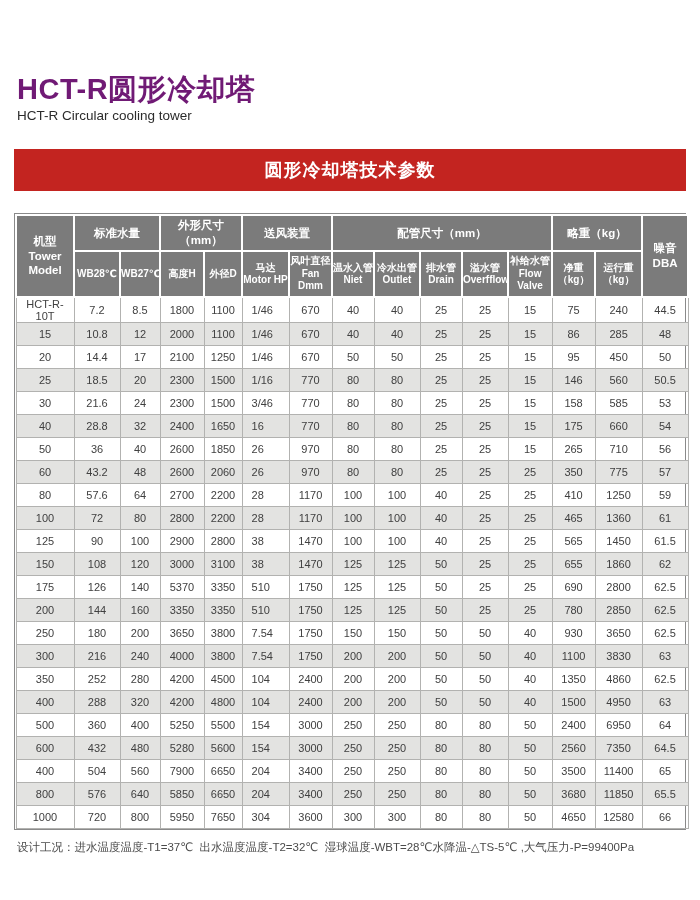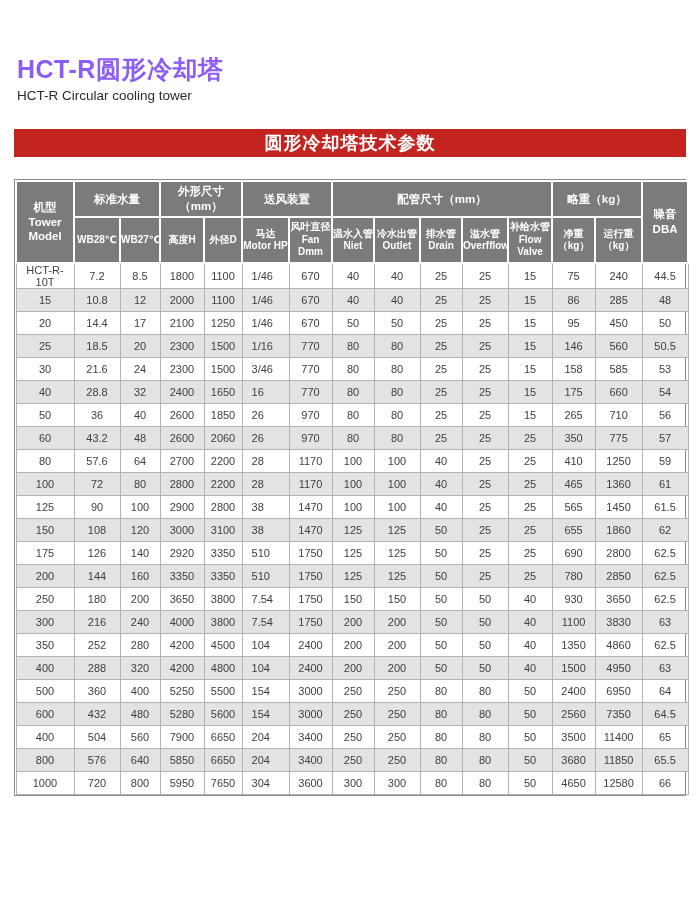--- a/index.html
+++ b/index.html
@@ -4,31 +4,31 @@
 <style>
   html,body { margin:0; padding:0; }
   body {
     width:700px; height:900px; background:#ffffff; overflow:hidden;
     font-family:"Liberation Sans","DejaVu Sans",sans-serif;
     -webkit-font-smoothing:antialiased;
   }
   .page { padding:0 14px; }
 
   .title {
-    margin:0; padding-top:50px; padding-left:3px;
-    font-size:25px; line-height:38px; font-weight:700; color:#8b5cf6;
+    margin:0; padding-top:70px; padding-left:3px;
+    font-size:29px; line-height:38px; font-weight:700; color:#701a75;
     letter-spacing:0.5px;
   }
   .subtitle {
     padding-left:3px; 
     font-size:13.5px; color:#2b2b2b;
   }
 
   .banner {
-    margin-top:26px; height:28px;
+    margin-top:26px; height:42px;
     background:var(--banner-red,#c32420);
     display:flex; align-items:center; justify-content:center;
   }
   .banner span {
     color:#ffffff; font-size:18px; font-weight:700; letter-spacing:1px;
   }
 
   .table-wrap { margin-top:22px; border:1px solid #8a8a8a; }
   table { width:100%; border-collapse:collapse; table-layout:fixed; }
 
@@ -390,21 +390,21 @@
             <td>25</td>
             <td>25</td>
             <td>655</td>
             <td>1860</td>
             <td>62</td>
           </tr>
           <tr>
             <td>175</td>
             <td>126</td>
             <td>140</td>
-            <td>2920</td>
+            <td>5370</td>
             <td>3350</td>
             <td>
               <div class="motor-inner">
                 <span>5</span>
                 <span>10</span>
               </div>
             </td>
             <td>1750</td>
             <td>125</td>
             <td>125</td>
@@ -632,14 +632,15 @@
             <td>80</td>
             <td>50</td>
             <td>4650</td>
             <td>12580</td>
             <td>66</td>
           </tr>
         </tbody>
     </table>
   </div>
 
+  <div class="footnote">设计工况：进水温度温度-T1=37℃  出水温度温度-T2=32℃  湿球温度-WBT=28℃水降温-△TS-5℃ ,大气压力-P=99400Pa</div>
 
 </div>
 
 </body></html>

